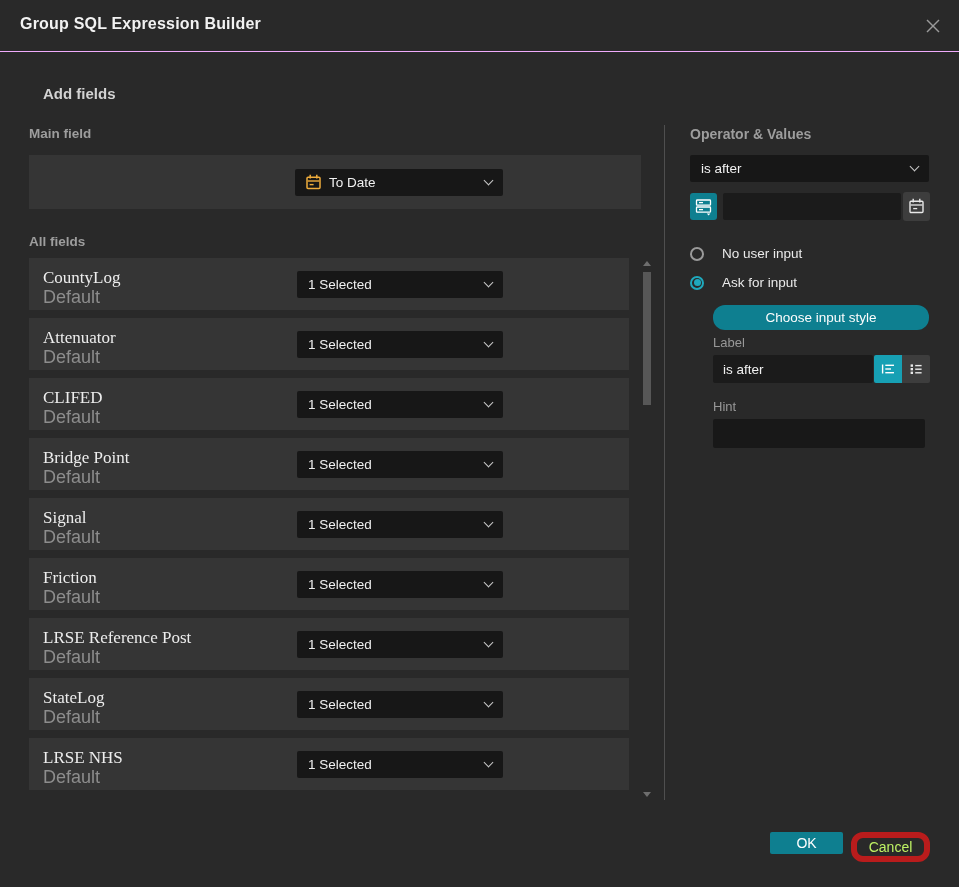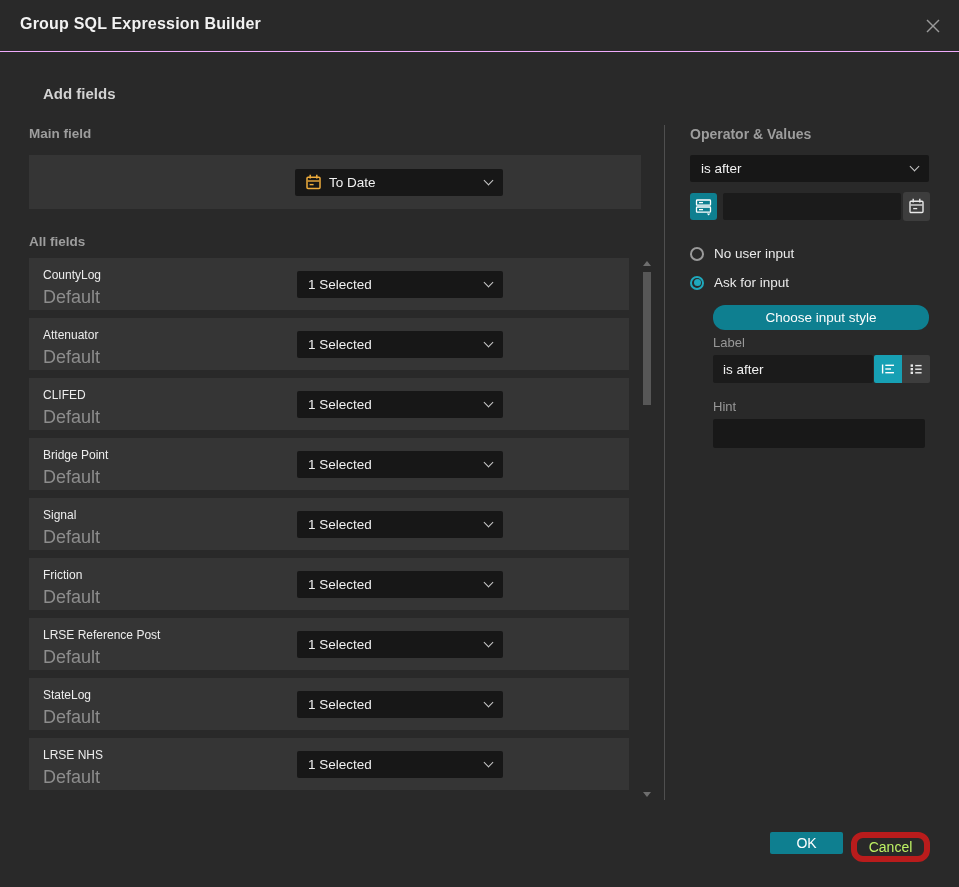--- a/index.html
+++ b/index.html
@@ -44,21 +44,21 @@
     color:#f1f1f1; font-size:13.5px; padding:0 10px; outline:none;
     font-family:"Liberation Sans","DejaVu Sans",sans-serif;
   }
   
   .mainband { position:absolute; left:29px; top:155px; width:612px; height:54px; background:#353535; }
   
   .list { position:absolute; left:29px; top:258px; width:600px; }
   .frow {
     position:relative; width:600px; height:52px; background:#353535; margin-bottom:8px;
   }
-  .frow .rname { position:absolute; left:14px; top:10px;  font-size:12px; color:#ededed; }
+  .frow .rname { position:absolute; left:14px; top:10px;  font-size:17px; color:#ededed;font-family:Liberation Serif, serif; }
   .frow .rsub  { position:absolute; left:14px; top:29px;  font-size:18px; color:#8d8d8d; }
   .frow .select { left:268px; top:13px; width:206px; }
   
   .sbar { position:absolute; left:642px; top:258px; width:10px; height:542px; }
   .sthumb { position:absolute; left:1px; top:14px; width:8px; height:133px; background:#575757; }
   .sarrow-up, .sarrow-dn {
     position:absolute; left:1px; width:0; height:0;
     border-left:4px solid transparent; border-right:4px solid transparent;
   }
   .sarrow-up { top:3px;    border-bottom:5px solid #6e6e6e; }
@@ -66,21 +66,21 @@
   
   .vdiv { position:absolute; left:664px; top:125px; width:1px; height:675px; background:#4f4f4f; }
   
   .icbtn {
     position:absolute; display:flex; align-items:center; justify-content:center;
     border-radius:3px; cursor:pointer;
   }
   .icbtn.teal { background:#0e7f90; }
   .icbtn.gray { background:#3d3d3d; }
   .icbtn.bright { background:#17a0b4; }
-  .radio { position:absolute; display:flex; align-items:center; gap:10px; cursor:pointer; }
+  .radio { position:absolute; display:flex; align-items:center; gap:18px; cursor:pointer; }
   .rdot {
     width:14px; height:14px; border-radius:50%; border:2px solid #9a9a9a;
     display:flex; align-items:center; justify-content:center; background:transparent;
   }
   .radio.sel .rdot { border-color:#1fa9bd; }
   .radio.sel .rdot::after { content:""; width:7px; height:7px; border-radius:50%; background:#1fa9bd; }
   .radio .rtext { font-size:13.5px; color:#eaeaea; }
   .btn-teal {
     position:absolute; background:#0e7f90; color:#fdfdfd; border:none; border-radius:12px;
     font-size:13.5px; display:flex; align-items:center; justify-content:center; cursor:pointer;

